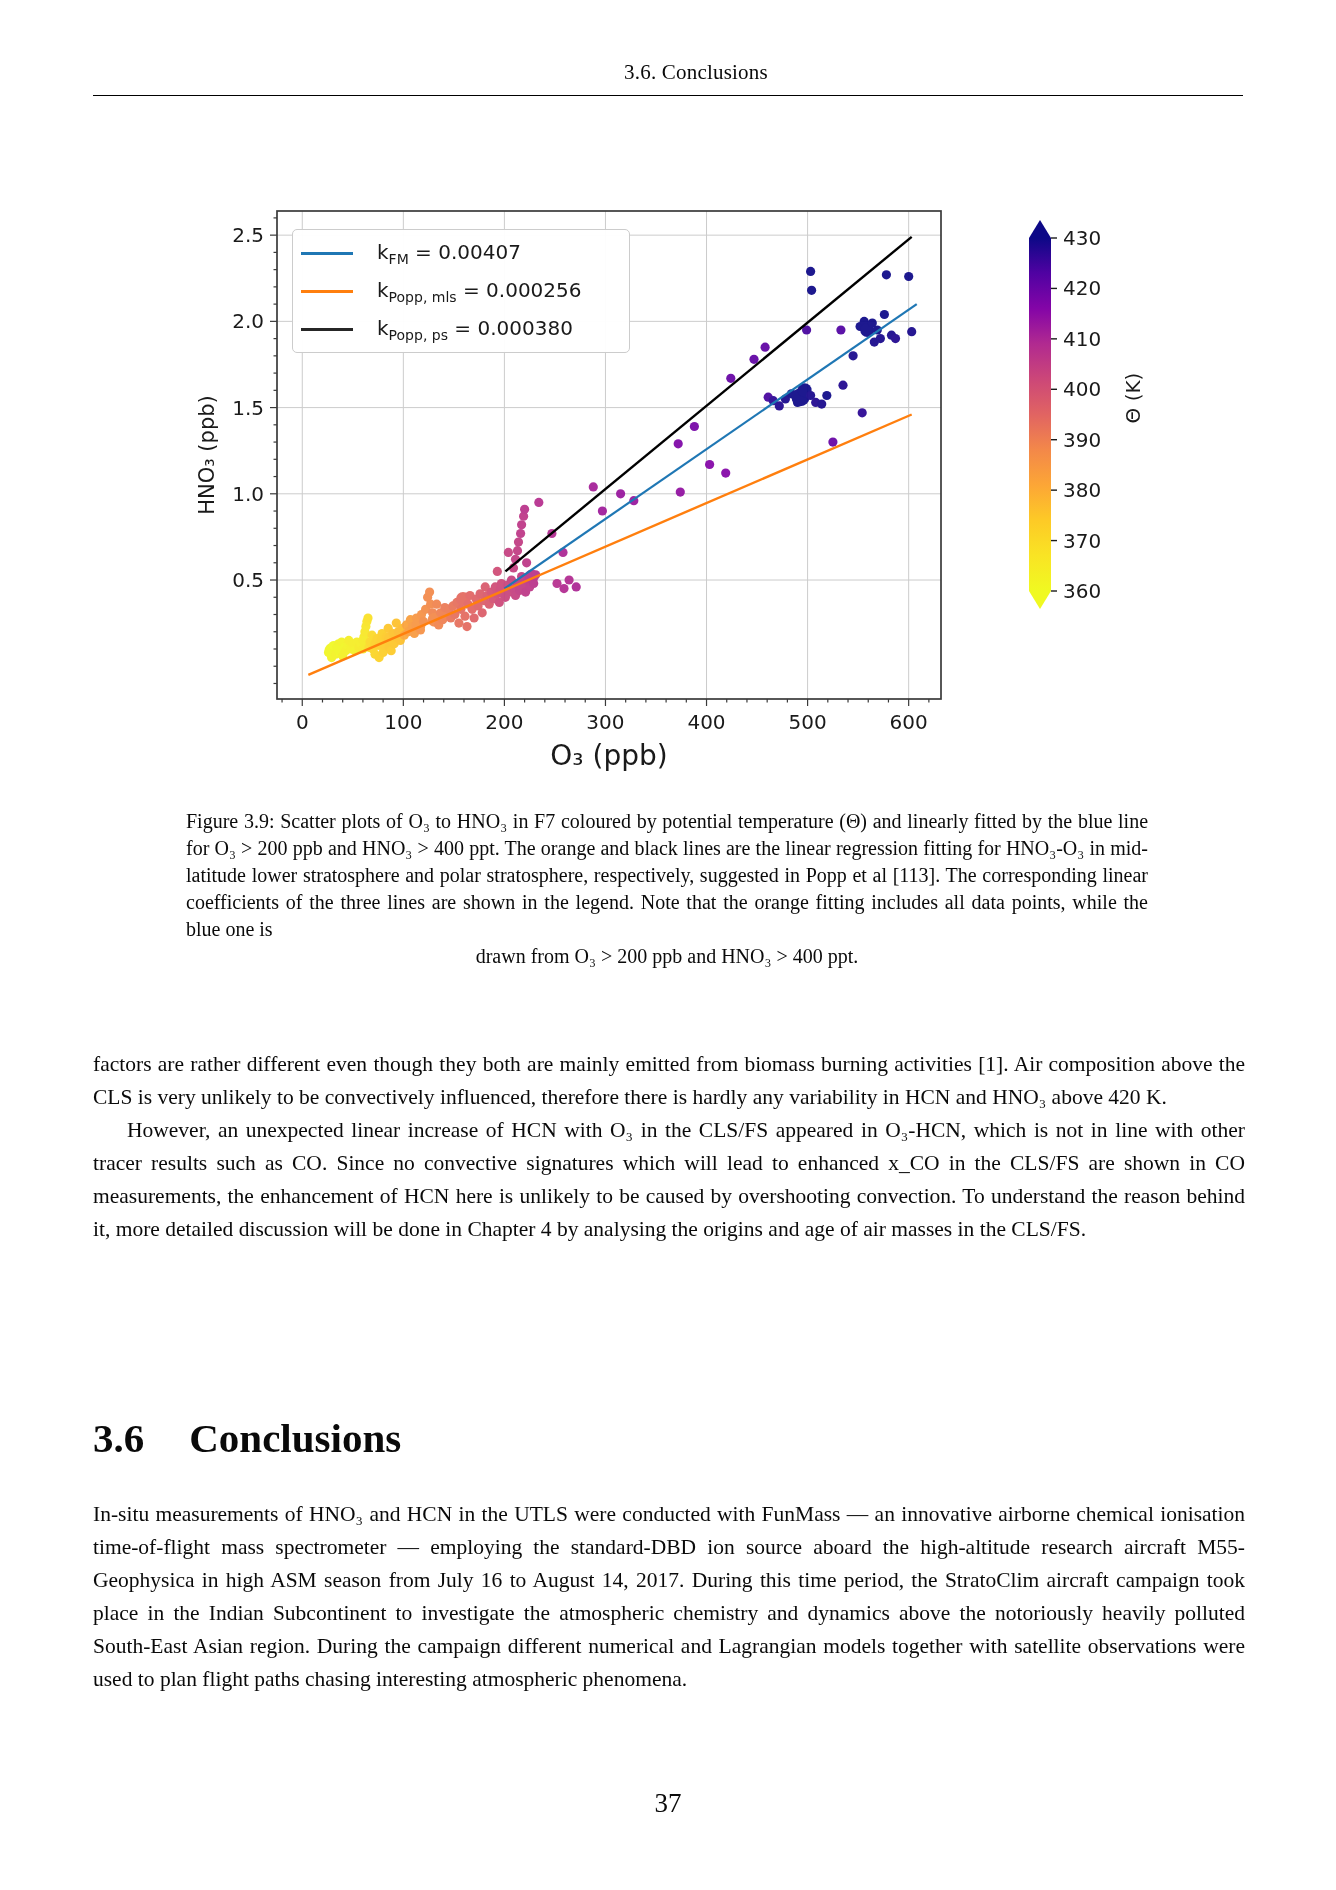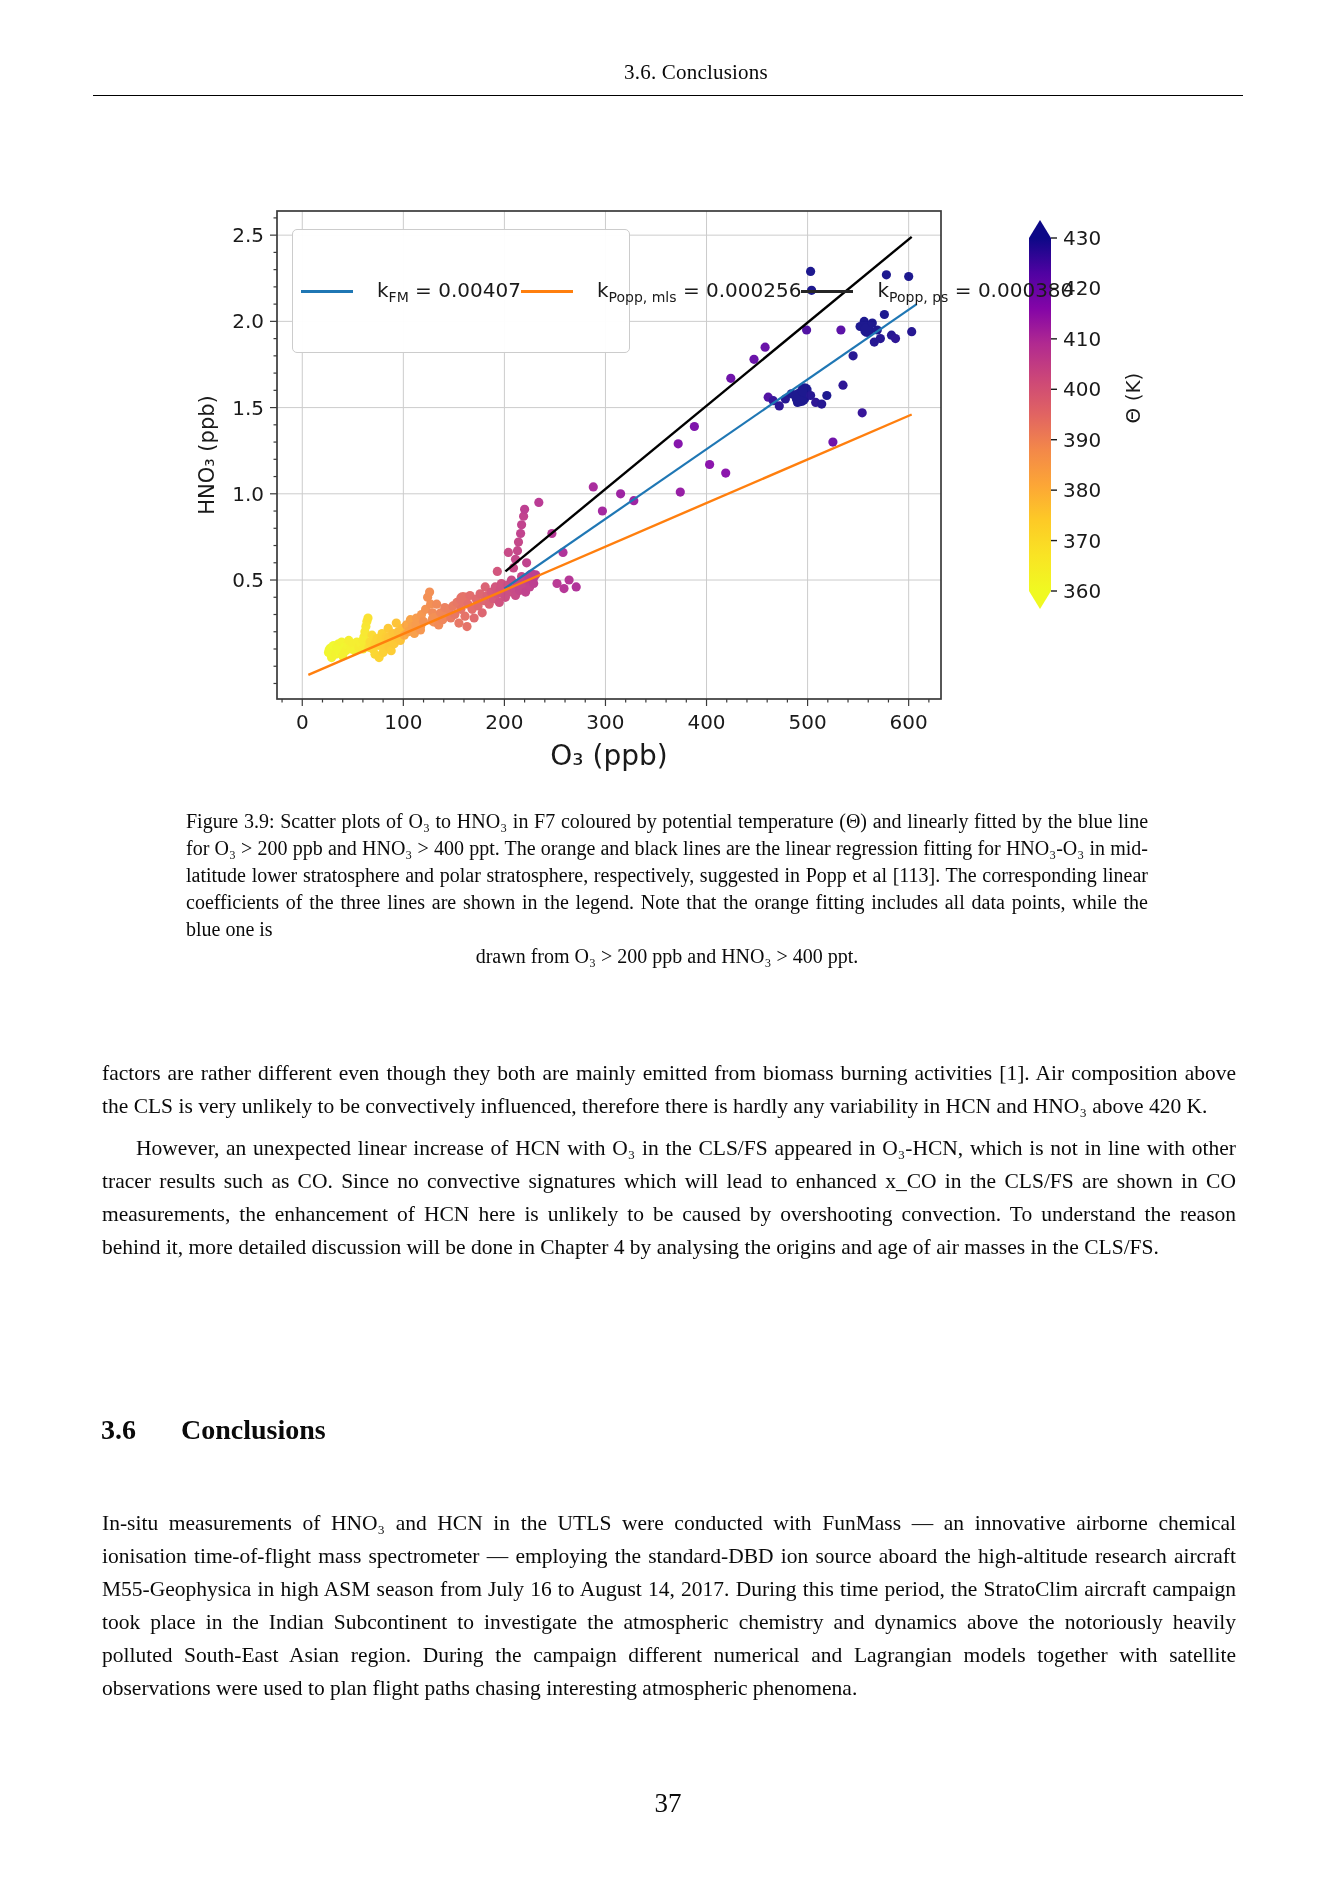--- a/index.html
+++ b/index.html
@@ -8,42 +8,42 @@
   .running-head{position:absolute;top:60px;left:0;width:1336px;text-align:center;
     font-size:21px;letter-spacing:.2px;padding-left:28px;}
   .head-rule{position:absolute;top:95px;left:93px;width:1150px;border-top:1.6px solid #000;}
 
   #figure{position:absolute;left:170px;top:163px;width:1010px;height:628px;}
   #figure svg{position:absolute;left:0;top:0;}
   .fig-overlay{position:absolute;font-family:"DejaVu Sans",sans-serif;color:#1a1a1a;}
 
   .legend-box{left:122px;top:66px;width:338px;height:124px;box-sizing:border-box;
     background:rgba(255,255,255,.96);border:1.2px solid #cccccc;border-radius:5px;
-    display:flex;flex-direction:row;justify-content:space-around;padding:4px 4px 4px 8px;}
+    display:flex;flex-direction:column;justify-content:space-around;padding:4px 4px 4px 8px;}
   .legend-row{display:flex;align-items:center;font-size:20px;white-space:nowrap;}
   .legend-sample{width:52px;height:3px;margin-right:24px;flex:none;}
   .legend-label sub{font-size:14px;}
 
   .xlabel{left:107px;top:576px;width:664px;text-align:center;font-size:28px;}
   .ylabel{left:37px;top:292px;transform:translate(-50%,-50%) rotate(-90deg);
     white-space:nowrap;font-size:21px;}
   .cblabel{left:963px;top:235px;transform:translate(-50%,-50%) rotate(-90deg);
     white-space:nowrap;font-size:20px;}
 
   .caption{position:absolute;left:186px;top:784px;width:962px;font-size:20px;
     line-height:27px;text-align:justify;margin-top:24px;}
   .caption-last{text-align:center;}
 
   .bodytext{position:absolute;left:93px;width:1152px;font-size:21.5px;line-height:33px;
     text-align:justify;}
   #body-block-1{top:1048px;}
-  .para{margin:9px;}
+  .para{margin:0;}
   .para.indent{text-indent:34px;}
 
-  .section-heading{position:absolute;left:93px;top:1414px;font-size:28px;font-weight:bold;margin-left:8px;}
+  .section-heading{position:absolute;left:93px;top:1414px;font-size:41px;font-weight:bold;}
   .section-heading .sec-num{margin-right:45px;}
 
   #body-block-2{top:1498px;}
 
   .page-number{position:absolute;top:1788px;left:0;width:1336px;text-align:center;font-size:27px;}
 </style>
 </head>
 <body>
 
 <div class="running-head">3.6.  Conclusions</div>

